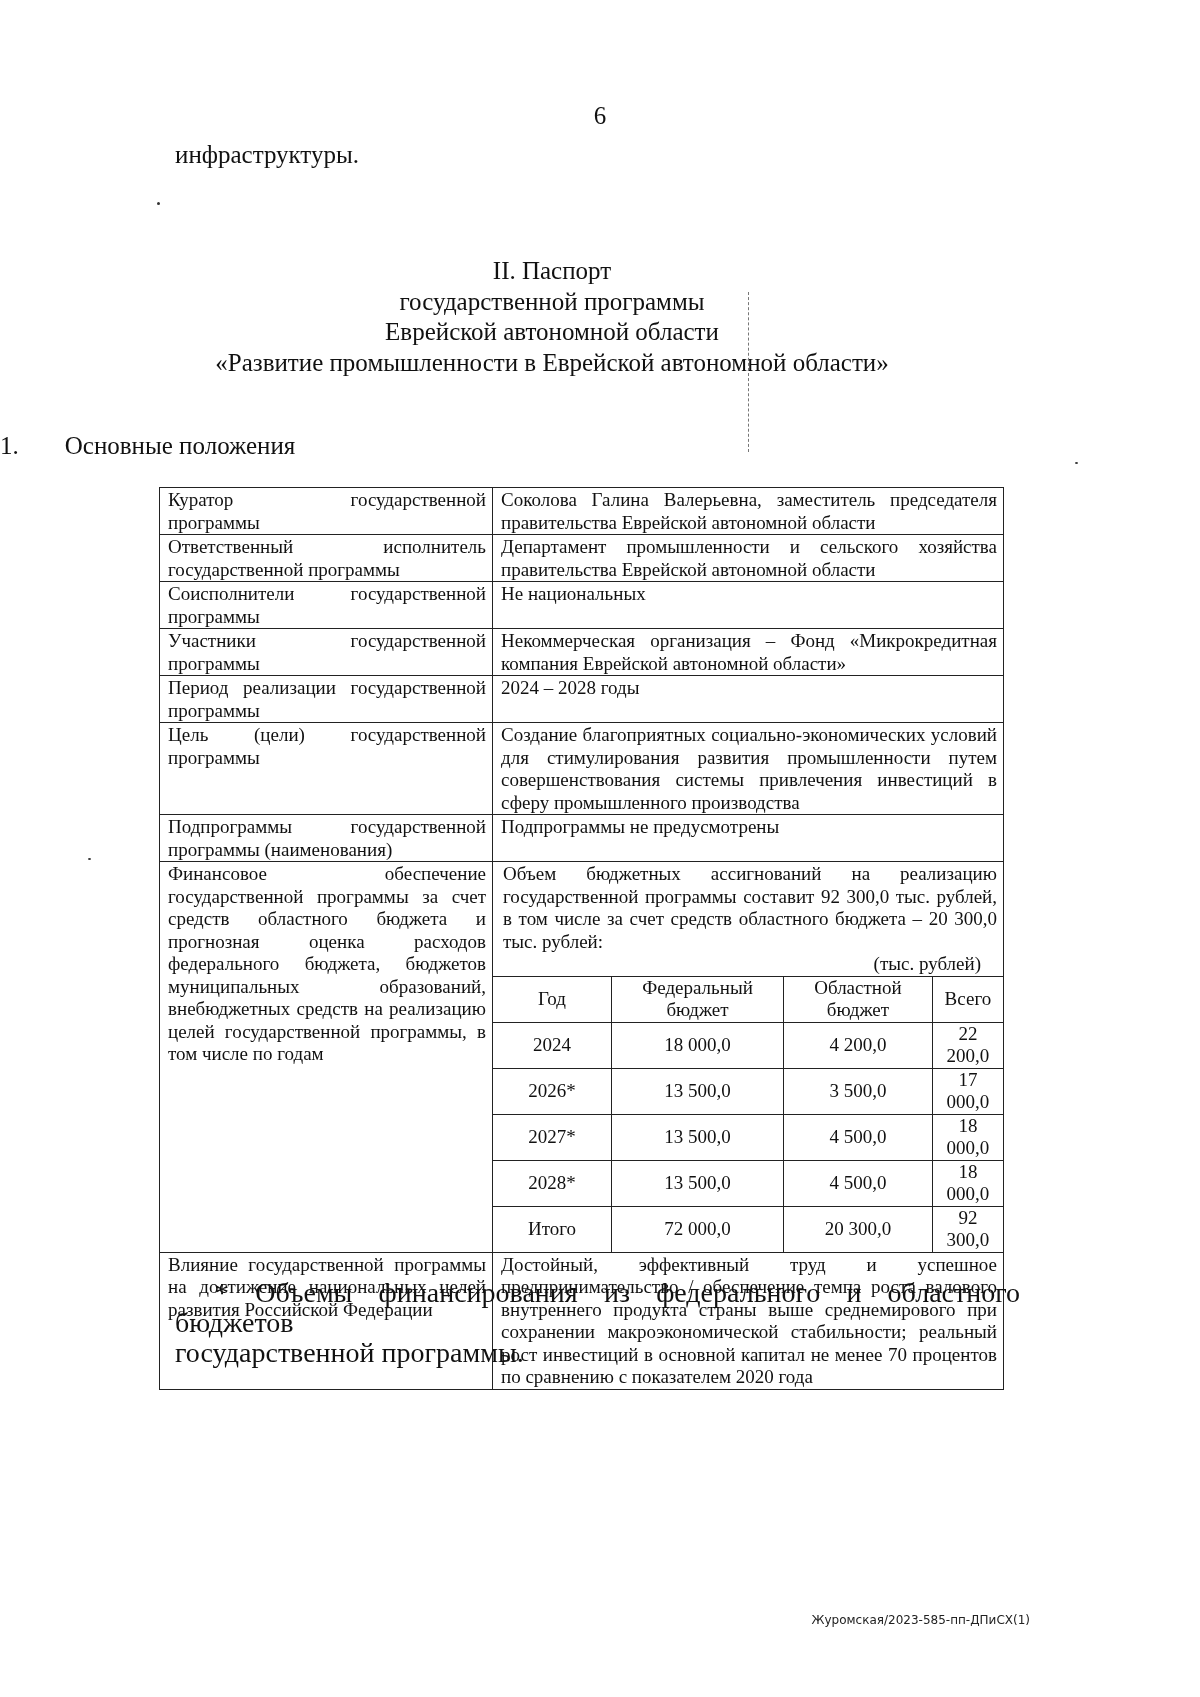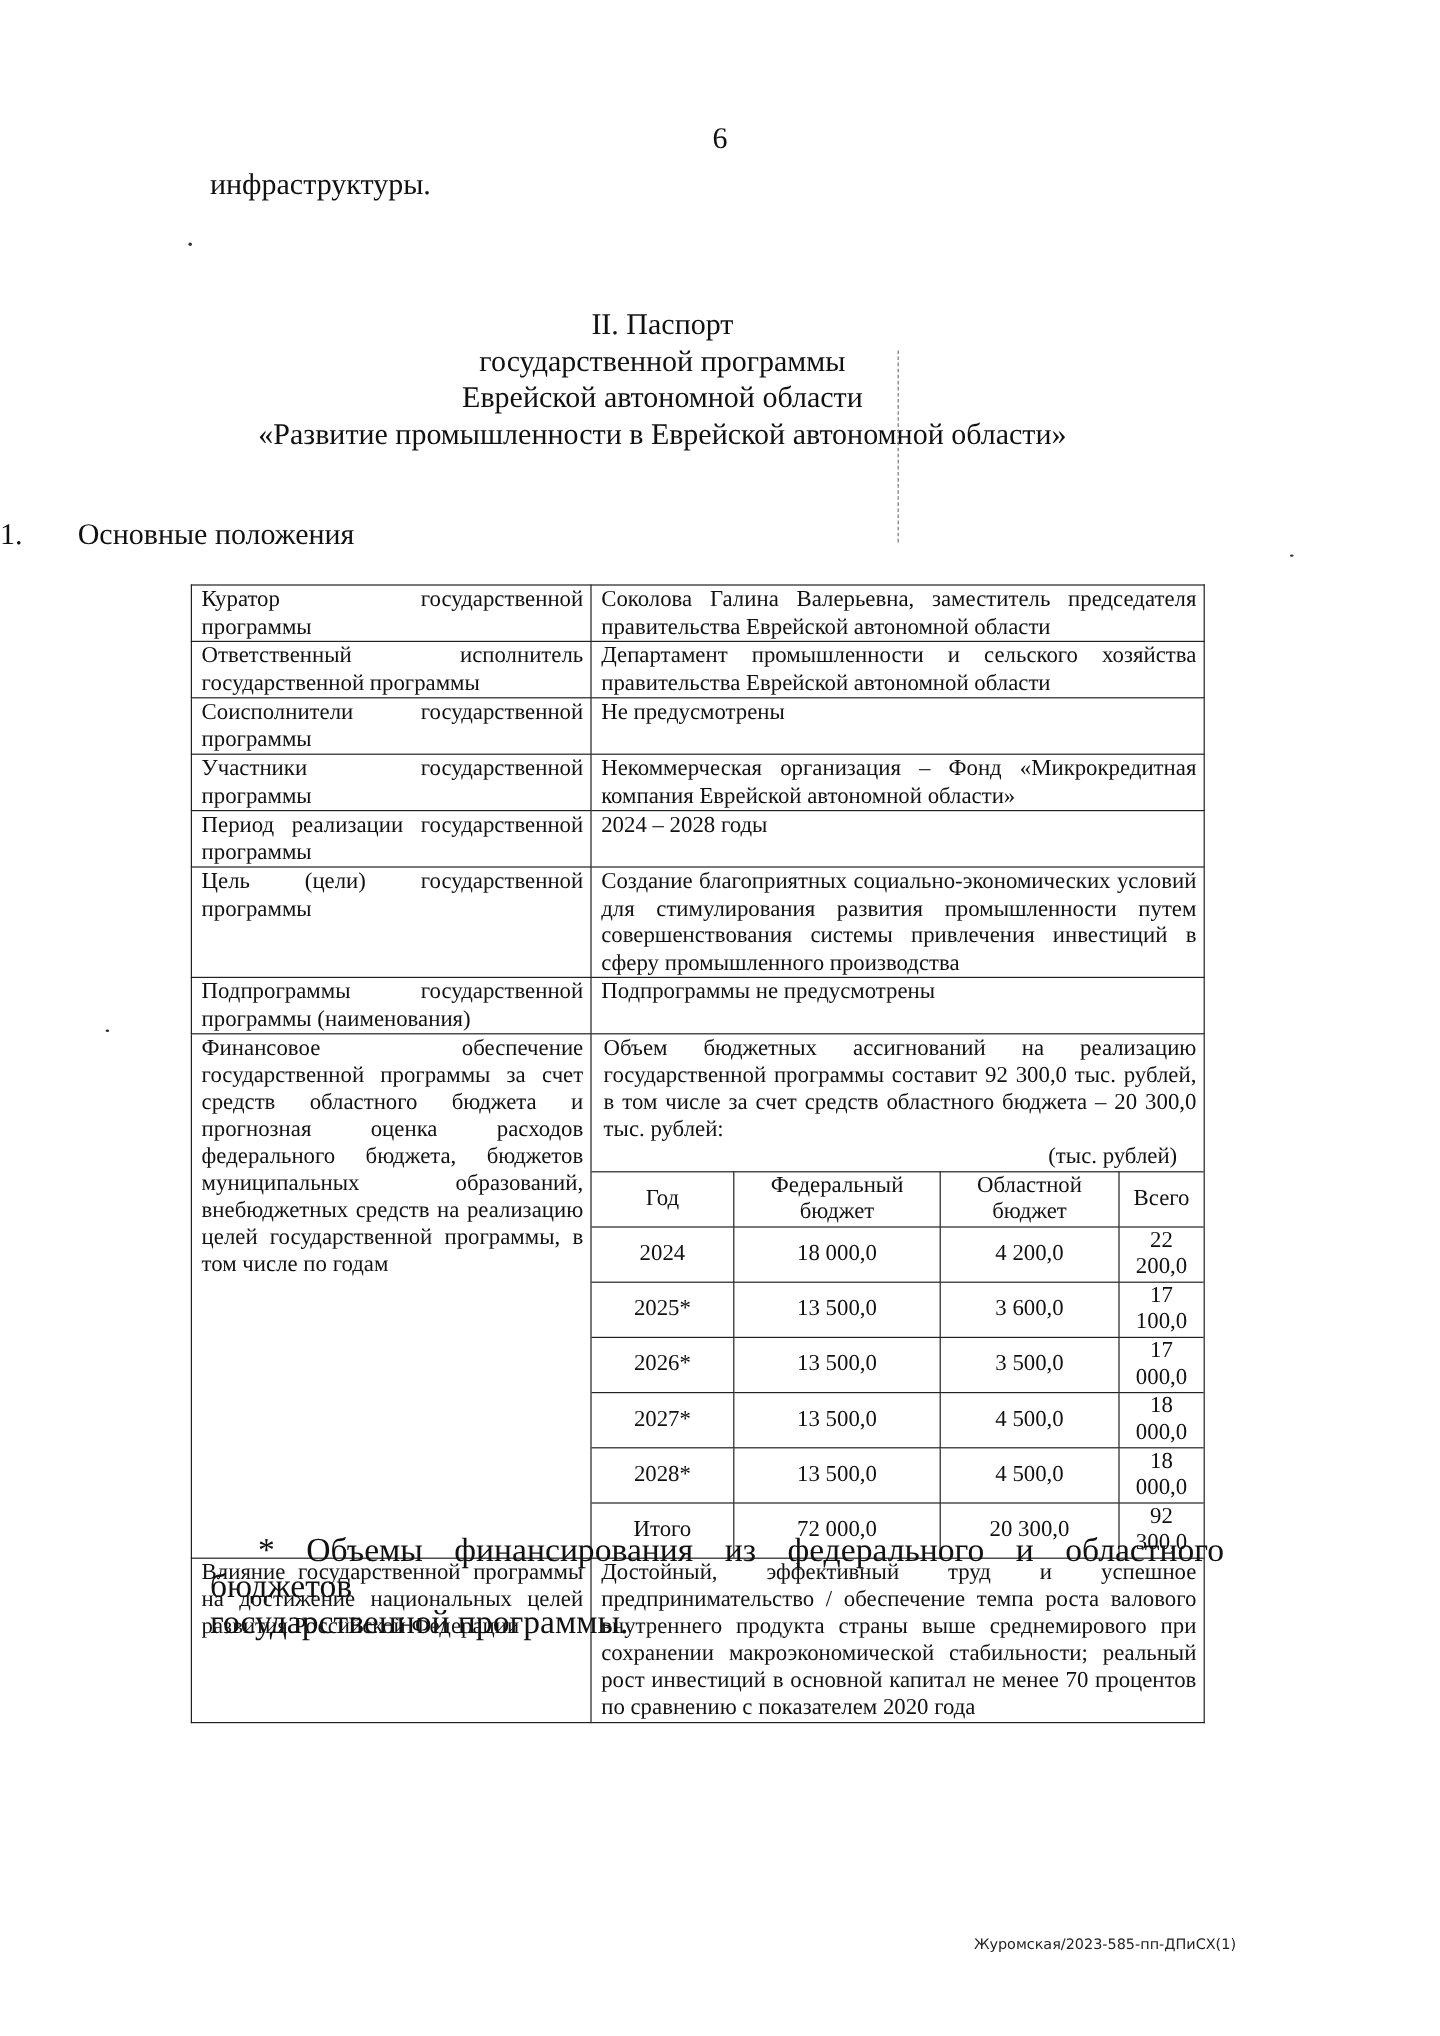--- a/index.html
+++ b/index.html
@@ -57,21 +57,21 @@
     <tr>
       <td class="lbl"><span class="just-line">Куратор государственной</span><span>программы</span></td>
       <td class="val">Соколова Галина Валерьевна, заместитель председателя правительства Еврейской автономной области</td>
     </tr>
     <tr>
       <td class="lbl"><span class="just-line">Ответственный исполнитель</span><span>государственной программы</span></td>
       <td class="val">Департамент промышленности и сельского хозяйства правительства Еврейской автономной области</td>
     </tr>
     <tr>
       <td class="lbl"><span class="just-line">Соисполнители государственной</span><span>программы</span></td>
-      <td class="val">Не предусмотрены</td>
+      <td class="val">Не национальных</td>
     </tr>
     <tr>
       <td class="lbl"><span class="just-line">Участники государственной</span><span>программы</span></td>
       <td class="val">Некоммерческая организация – Фонд «Микрокредитная компания Еврейской автономной области»</td>
     </tr>
     <tr>
       <td class="lbl"><span class="just-line">Период реализации государственной</span><span>программы</span></td>
       <td class="val">2024 – 2028 годы</td>
     </tr>
     <tr>
@@ -93,26 +93,20 @@
             <th>Год</th>
             <th>Федеральный бюджет</th>
             <th>Областной бюджет</th>
             <th>Всего</th>
           </tr>
           <tr>
             <td>2024</td>
             <td>18 000,0</td>
             <td>4 200,0</td>
             <td>22 200,0</td>
-          </tr>
-          <tr>
-            <td>2025*</td>
-            <td>13 500,0</td>
-            <td>3 600,0</td>
-            <td>17 100,0</td>
           </tr>
           <tr>
             <td>2026*</td>
             <td>13 500,0</td>
             <td>3 500,0</td>
             <td>17 000,0</td>
           </tr>
           <tr>
             <td>2027*</td>
             <td>13 500,0</td>

